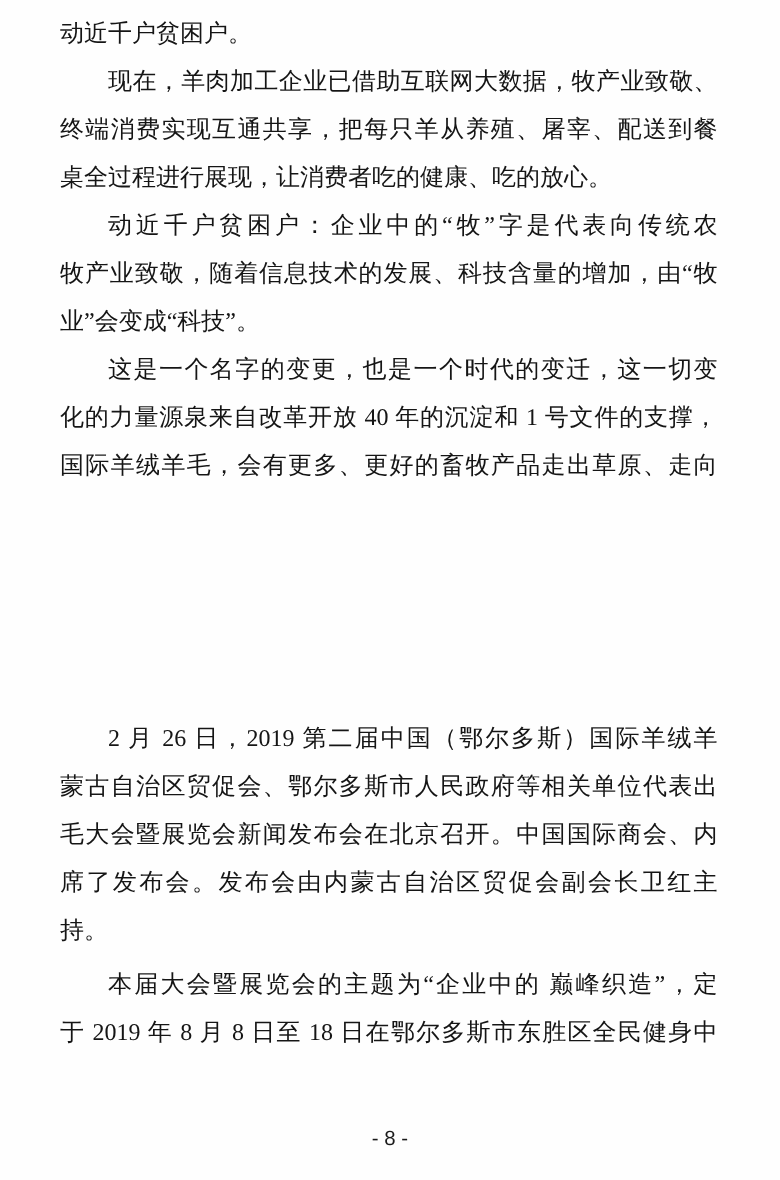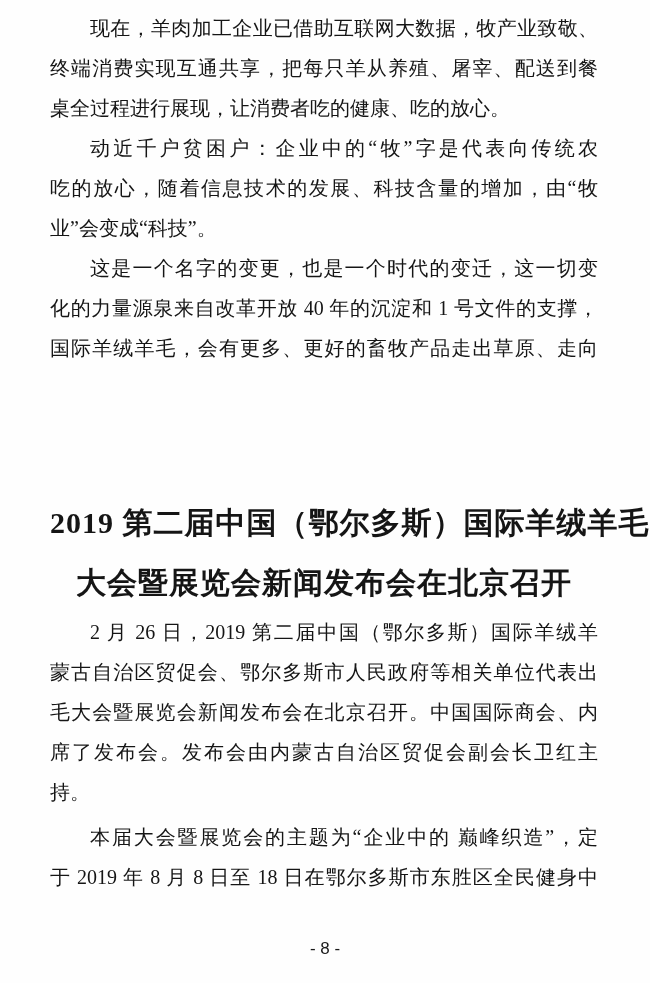--- a/index.html
+++ b/index.html
@@ -16,21 +16,21 @@
     background: #fefefe;
     overflow: hidden;
   }
   .block {
     position: absolute;
     left: 50px;
     width: 548px;
   }
   #block-top { top: 8px; }
   #block-title { top: 493px; }
-  #block-bottom { top: 612px; }
+  #block-bottom { top: 596px; }
   .ln {
     height: 40px;
     line-height: 40px;
     font-size: 20px;
     white-space: nowrap;
     overflow: hidden;
     text-align: left;
   }
   .just {
     white-space: normal;
@@ -63,38 +63,35 @@
     font-family: "Liberation Sans", "DejaVu Sans", sans-serif;
     color: #1a1a1a;
   }
 </style>
 </head>
 <body>
 
 <div class="page">
 
   <div class="block" id="block-top">
+    <div class="ln">动近千户贫困户。</div>
 
     <div class="ln just ind">现在，羊肉加工企业已借助互联网大数据，牧产业致敬、</div>
     <div class="ln just">终端消费实现互通共享，把每只羊从养殖、屠宰、配送到餐</div>
     <div class="ln">桌全过程进行展现，让消费者吃的健康、吃的放心。</div>
 
     <div class="ln just ind">动近千户贫困户：企业中的“牧”字是代表向传统农</div>
-    <div class="ln just">吃的放心，随着信息技术的发展、科技含量的增加，由“牧</div>
+    <div class="ln just">牧产业致敬，随着信息技术的发展、科技含量的增加，由“牧</div>
     <div class="ln">业”会变成“科技”。</div>
 
     <div class="ln just ind">这是一个名字的变更，也是一个时代的变迁，这一切变</div>
     <div class="ln just">化的力量源泉来自改革开放 40 年的沉淀和 1 号文件的支撑，</div>
     <div class="ln just">国际羊绒羊毛，会有更多、更好的畜牧产品走出草原、走向</div>
   </div>
 
-  <div class="block" id="block-title">
-    <div class="title-ln">2019 第二届中国（鄂尔多斯）国际羊绒羊毛</div>
-    <div class="title-ln">大会暨展览会新闻发布会在北京召开</div>
-  </div>
 
   <div class="block" id="block-bottom">
     <div class="ln just ind">2 月 26 日，2019 第二届中国（鄂尔多斯）国际羊绒羊</div>
     <div class="ln just">蒙古自治区贸促会、鄂尔多斯市人民政府等相关单位代表出</div>
     <div class="ln just">毛大会暨展览会新闻发布会在北京召开。中国国际商会、内</div>
     <div class="ln just">席了发布会。发布会由内蒙古自治区贸促会副会长卫红主</div>
     <div class="ln">持。</div>
 
     <div class="ln just ind" style="margin-top:5px">本届大会暨展览会的主题为“企业中的  巅峰织造”，定</div>
     <div class="ln just">于 2019 年 8 月 8 日至 18 日在鄂尔多斯市东胜区全民健身中</div>

